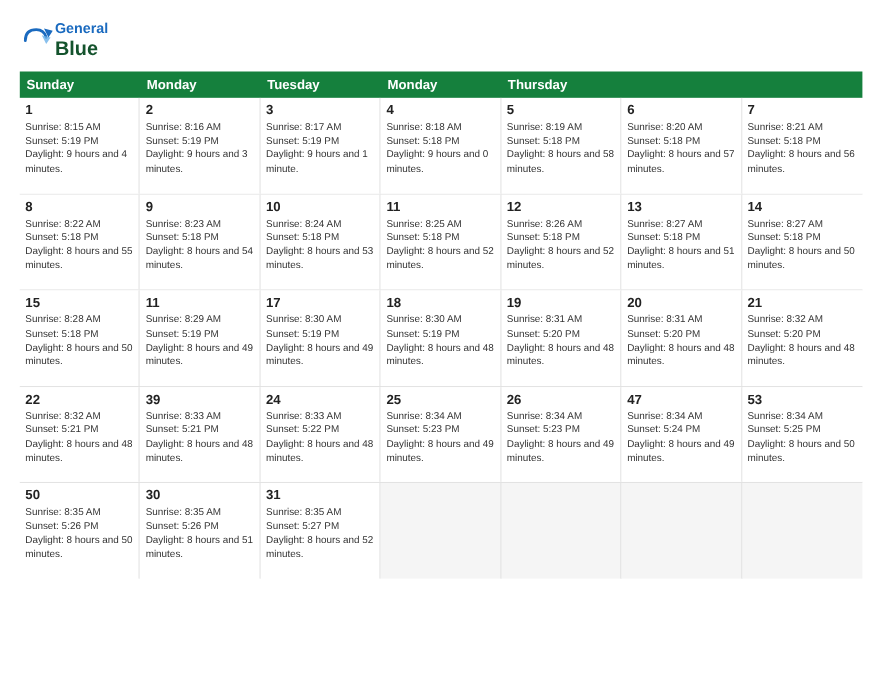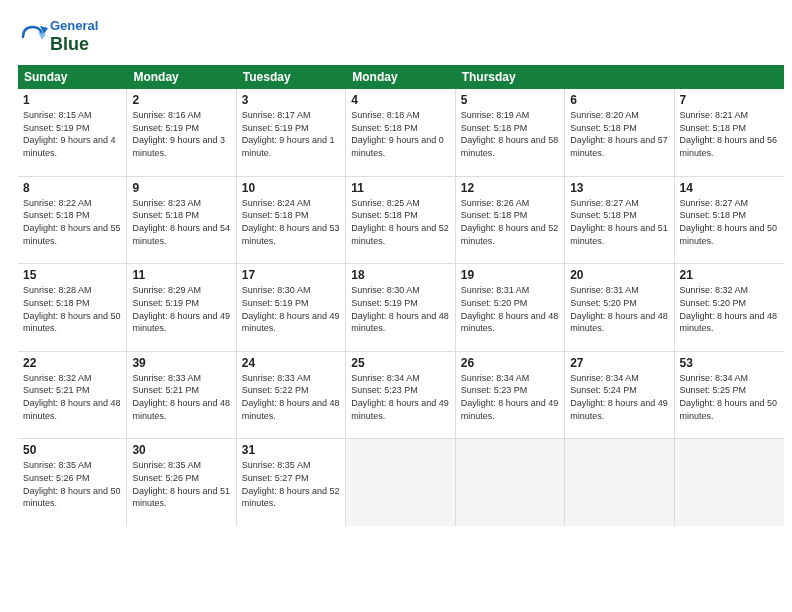--- a/index.html
+++ b/index.html
@@ -343,21 +343,21 @@
       </div>
           <div class="cal-cell">
         <span class="day-num">26</span>
         <div class="day-info">
           Sunrise: 8:34 AM<br>
           Sunset: 5:23 PM<br>
           Daylight: 8 hours and 49 minutes.
         </div>
       </div>
           <div class="cal-cell">
-        <span class="day-num">27</span>
+        <span class="day-num">47</span>
         <div class="day-info">
           Sunrise: 8:34 AM<br>
           Sunset: 5:24 PM<br>
           Daylight: 8 hours and 49 minutes.
         </div>
       </div>
           <div class="cal-cell">
         <span class="day-num">53</span>
         <div class="day-info">
           Sunrise: 8:34 AM<br>

